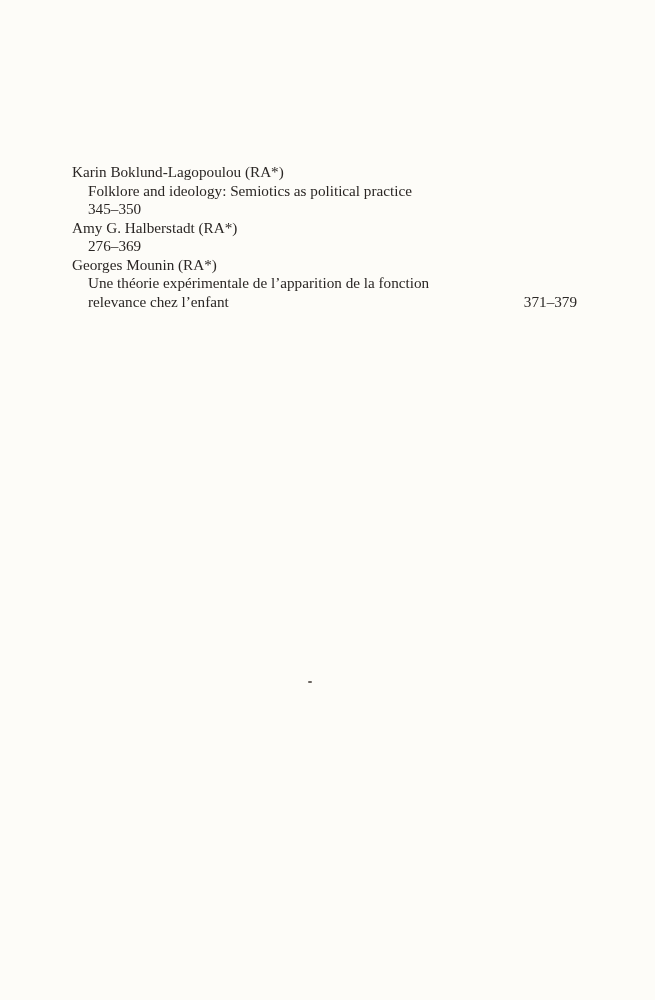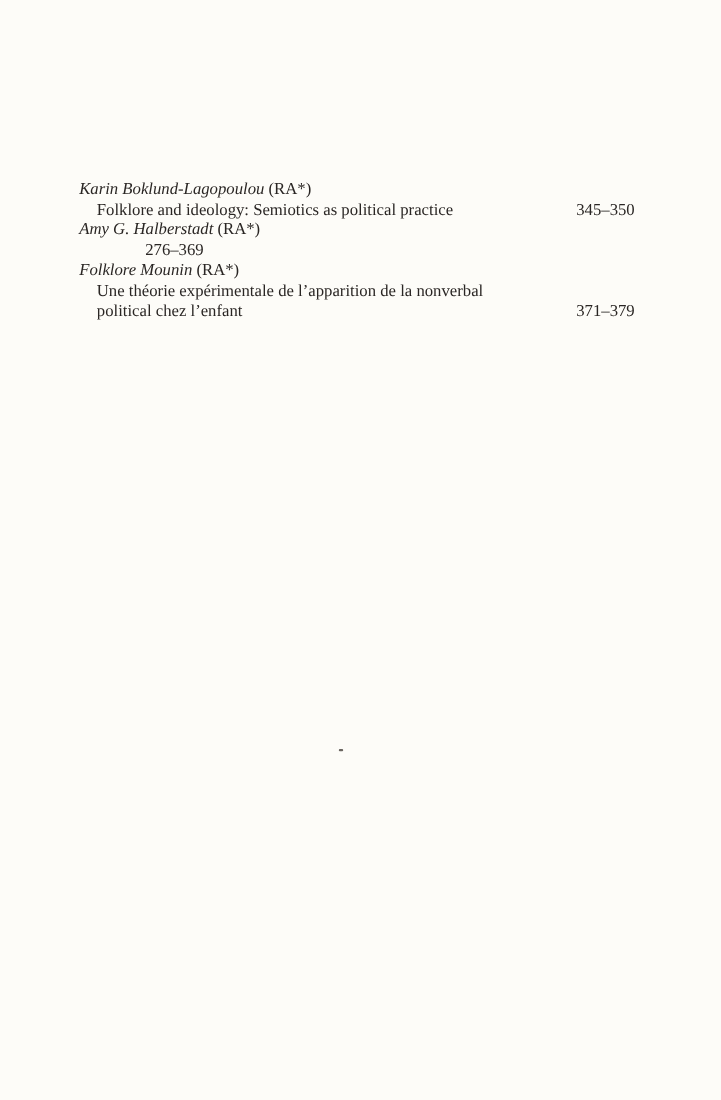--- a/index.html
+++ b/index.html
@@ -29,46 +29,45 @@
       width: 505px;
       font-size: 15.2px;
       line-height: 18.5px;
     }
     .toc-entry { margin: 0; }
     .author-line {
       display: block;
       white-space: nowrap;
     }
     .author-name {
-      font-style: italic;
     }
     .title-row {
       display: flex;
       justify-content: space-between;
       align-items: flex-start;
       padding-left: 16px;
+      flex-direction: column;
     }
     .title-text {
       white-space: nowrap;
     }
     .title-block {
       padding-left: 16px;
     }
     .title-block .title-line {
       display: block;
       white-space: nowrap;
     }
     .title-block .last-row {
       display: flex;
       justify-content: space-between;
     }
     .pages {
       white-space: nowrap;
       text-align: right;
-      margin-left: 44px;
     }
     .speck {
       position: absolute;
       left: 308px;
       top: 681px;
       width: 4px;
       height: 2px;
       background: #6a6560;
       border-radius: 1px;
     }
@@ -88,25 +87,25 @@
     </div>
 
     <div class="toc-entry">
       <span class="author-line"><span class="author-name">Amy G. Halberstadt</span><span> (RA*)</span></span>
       <div class="title-row">
         <span class="pages">276–369</span>
       </div>
     </div>
 
     <div class="toc-entry">
-      <span class="author-line"><span class="author-name">Folklore Mounin</span><span> (RA*)</span></span>
+      <span class="author-line"><span class="author-name">Georges Mounin</span><span> (RA*)</span></span>
       <div class="title-block">
-        <span class="title-line">Une théorie expérimentale de l’apparition de la nonverbal</span>
+        <span class="title-line">Une théorie expérimentale de l’apparition de la fonction</span>
         <div class="last-row">
-          <span class="title-text">political chez l’enfant</span>
+          <span class="title-text">relevance chez l’enfant</span>
           <span class="pages">371–379</span>
         </div>
       </div>
     </div>
 
   </div>
   <div class="speck"></div>
 </div>
 
 </body></html>

